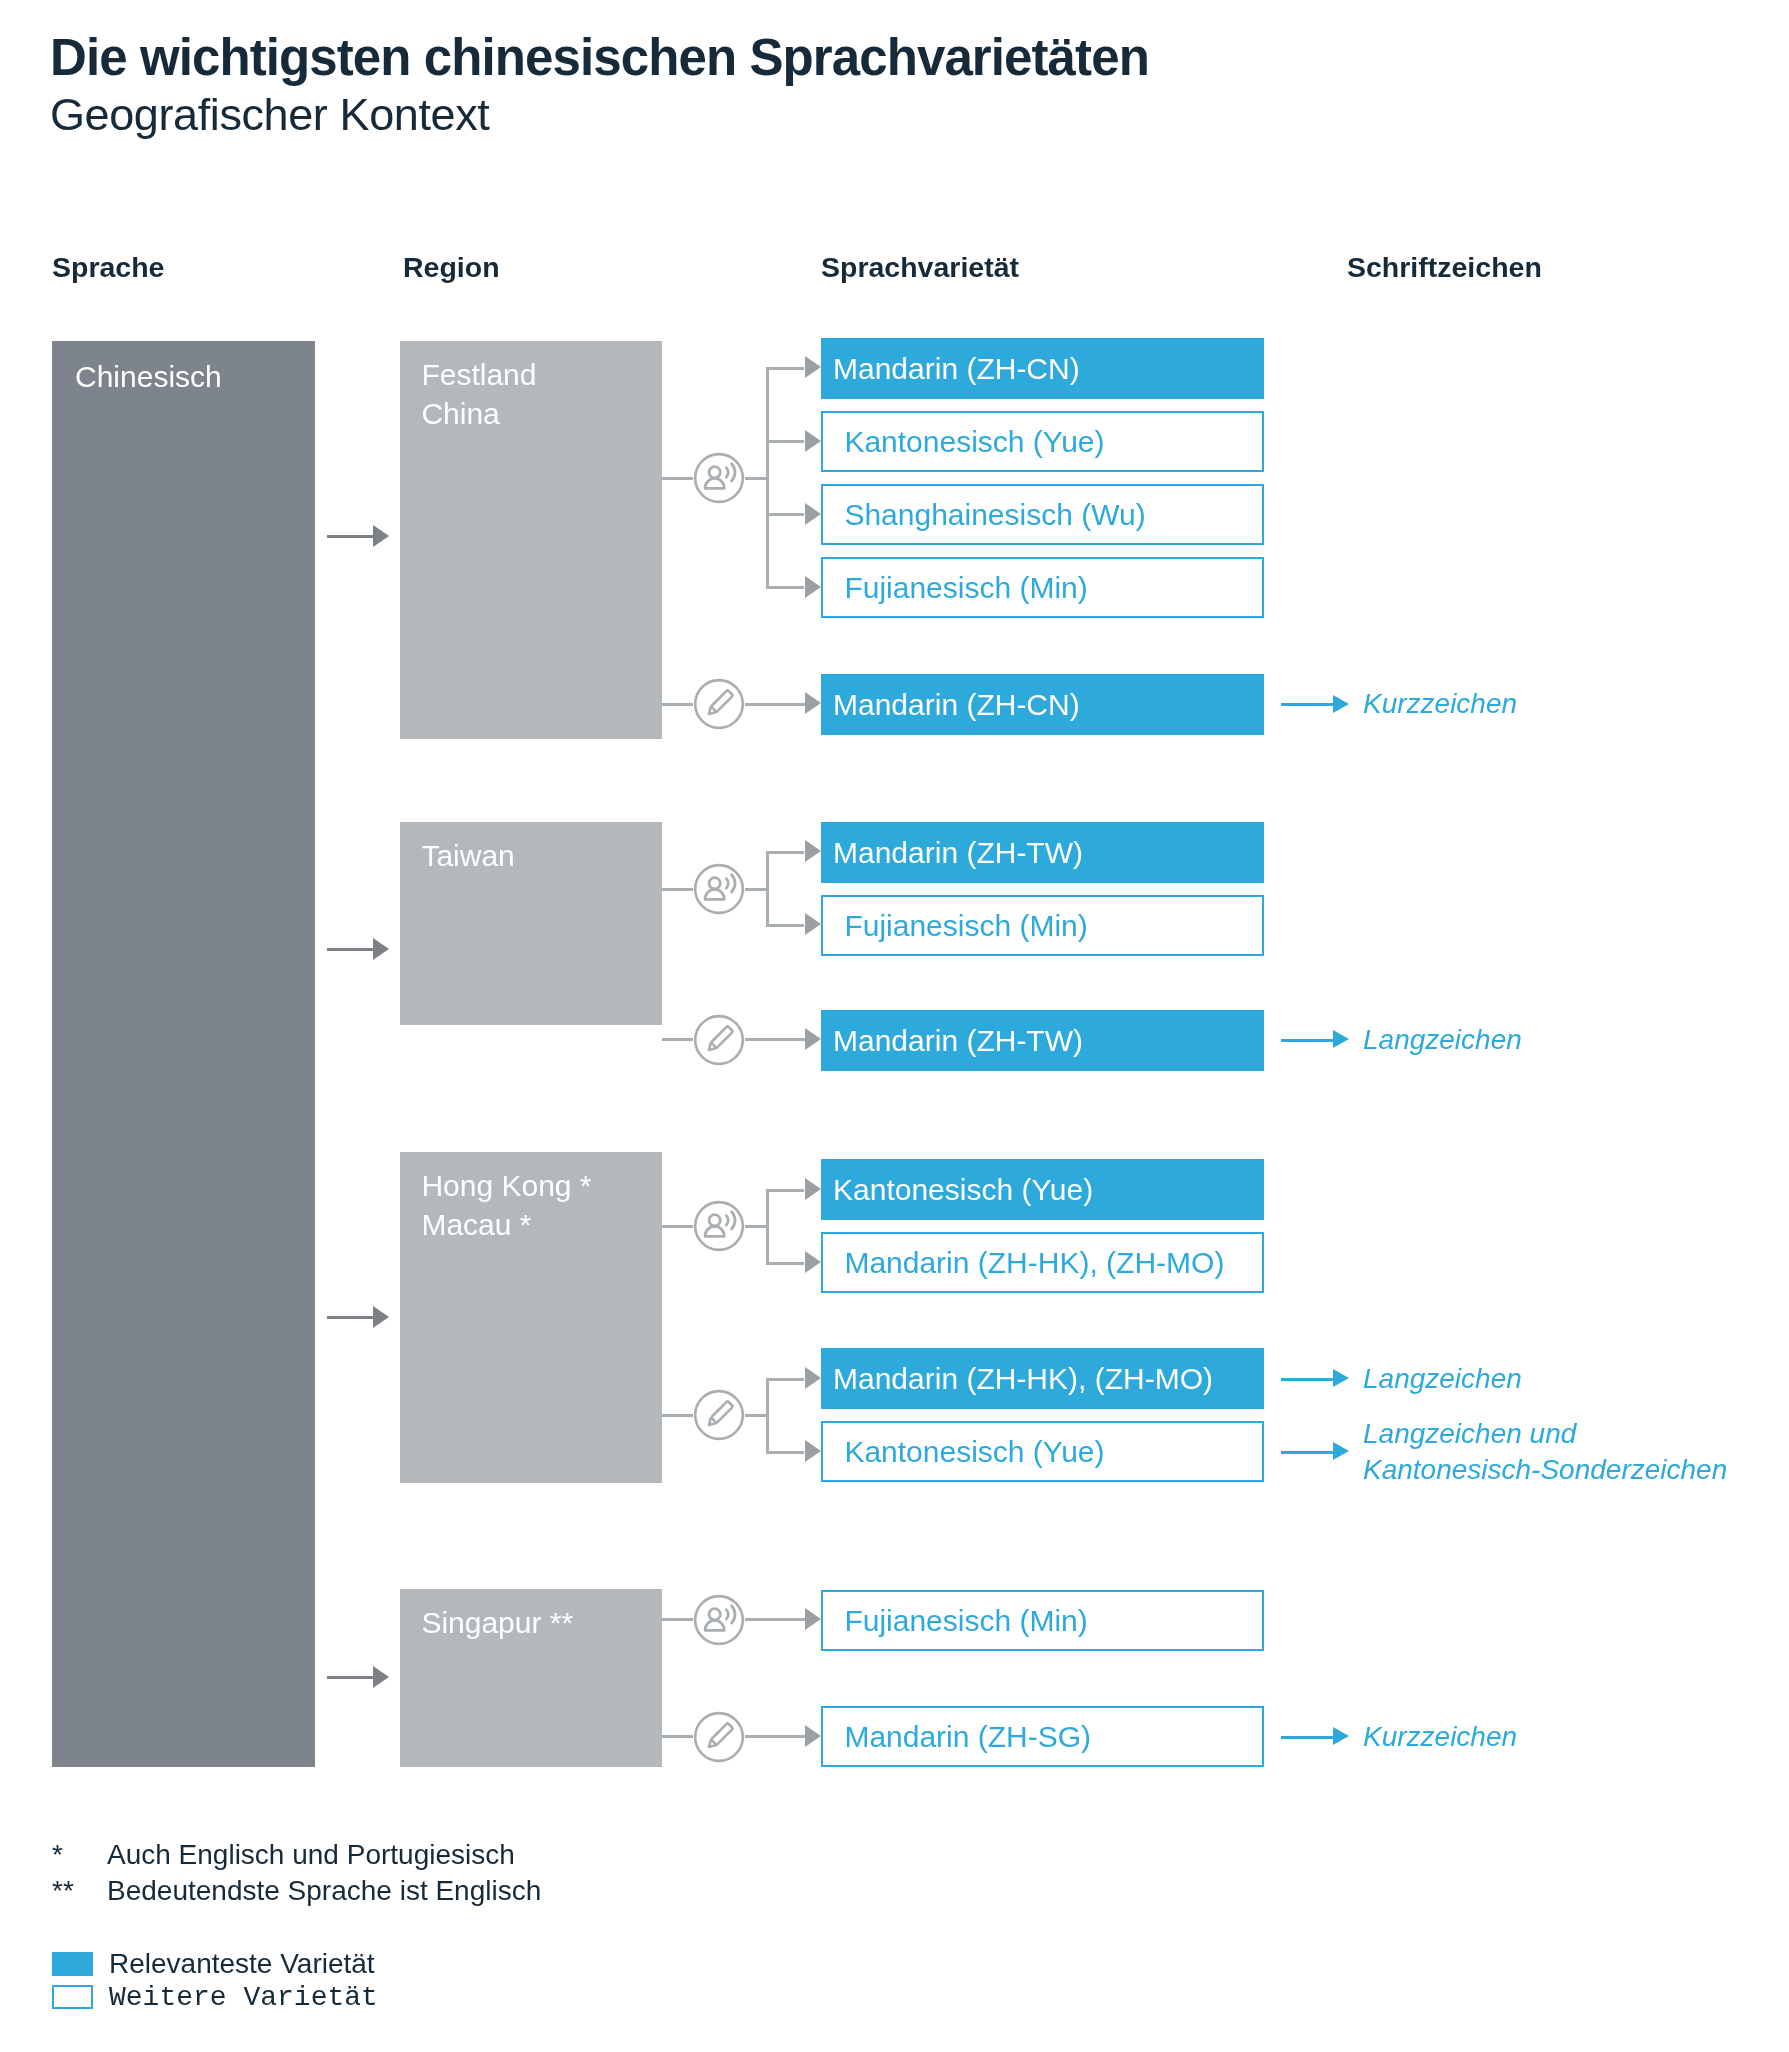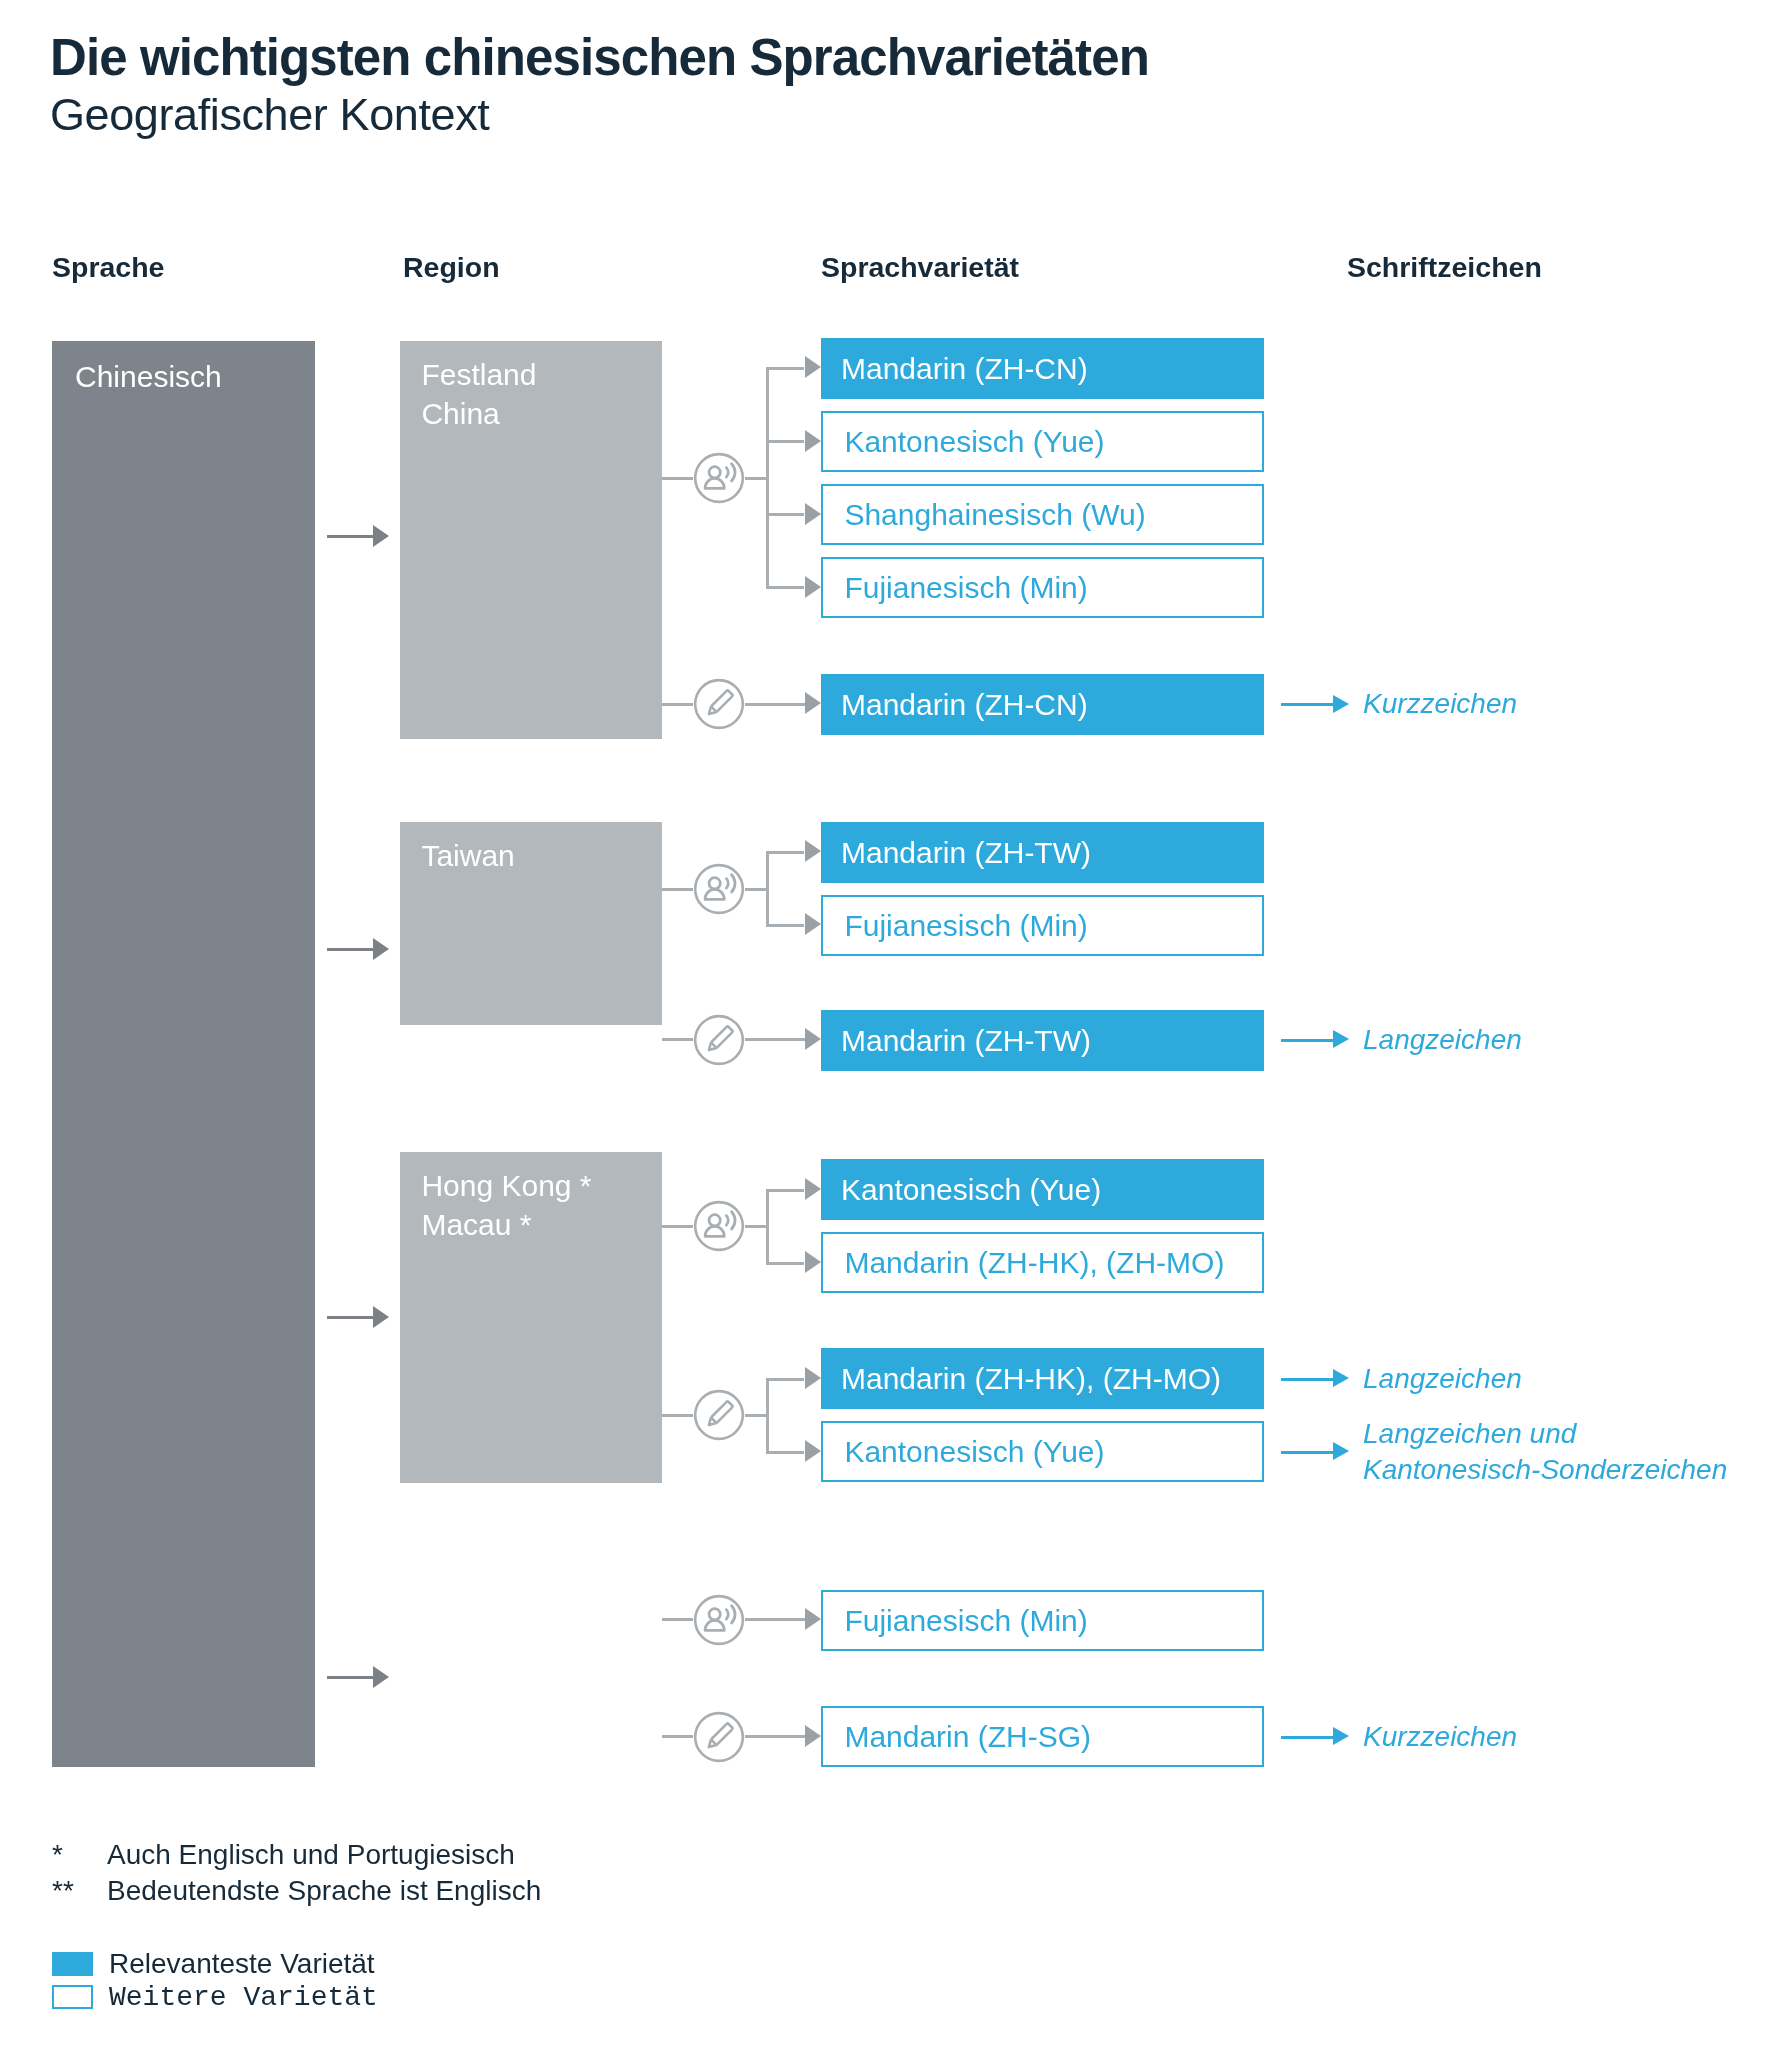--- a/index.html
+++ b/index.html
@@ -15,21 +15,21 @@
   .canvas{
     position:relative;width:1789px;height:2052px;background:#ffffff;overflow:hidden;
     font-family:"Liberation Sans", sans-serif;color:var(--navy);
   }
   .page-title{position:absolute;left:50px;top:30px;margin:0;font-size:51px;line-height:55px;font-weight:700;letter-spacing:-0.9px;color:var(--navy);}
   .page-subtitle{position:absolute;left:50px;top:89px;margin:0;font-size:45px;line-height:52px;font-weight:400;letter-spacing:-0.4px;color:var(--navy);}
   .col-header{position:absolute;top:251px;font-size:28.5px;font-weight:700;color:var(--navy);}
   .root-box{position:absolute;left:52px;top:341px;width:263px;height:1426px;background:var(--gray-dark);box-sizing:border-box;padding:16px 23px;}
   .region-box{position:absolute;left:400px;width:262px;background:var(--gray-light);box-sizing:border-box;padding:14.3px 21.4px;}
   .gray-label{color:#ffffff;font-size:30px;line-height:39px;white-space:pre-line;text-align:right;}
-  .variety{position:absolute;left:821px;width:443px;height:61px;box-sizing:border-box;display:flex;align-items:center;padding-left:20px;font-size:30px;}
+  .variety{position:absolute;left:821px;width:443px;height:61px;box-sizing:border-box;display:flex;align-items:center;padding-left:12px;font-size:30px;}
   .variety.primary{background:var(--blue);color:#ffffff;}
   .variety.secondary{background:#ffffff;border:2.7px solid var(--blue);color:var(--blue);padding-left:21.4px;}
   .hline{position:absolute;height:2.7px;background:var(--line);}
   .vline{position:absolute;width:2.7px;background:var(--line);}
   .hline.dark{background:var(--dark-arrow);}
   .head{position:absolute;width:0;height:0;border-top:11.6px solid transparent;border-bottom:11.6px solid transparent;border-left:16px solid var(--head);}
   .head.dark{border-left-color:var(--dark-arrow);}
   .hline.blue{background:var(--blue);}
   .head.blue{border-left-color:var(--blue);border-top-width:9.8px;border-bottom-width:9.8px;}
   .icon{position:absolute;left:693px;width:52px;height:52px;}
@@ -218,20 +218,23 @@
   <div class="variety secondary" style="top:1421px;">
       <span>Kantonesisch (Yue)</span>
     </div>
   <div class="hline blue" style="left:1281px;top:1451px;width:52px;"></div>
   <div class="head blue" style="left:1333px;top:1442px;"></div>
   <div class="script-label" style="top:1416px;">Langzeichen und
 Kantonesisch-Sonderzeichen</div>
 
   <div class="hline dark" style="left:327px;top:1676px;width:46px;"></div>
   <div class="head dark" style="left:373px;top:1666px;"></div>
+  <div class="region-box" style="top:1589px;height:178px;">
+    <span class="gray-label">Singapur **</span>
+  </div>
 
   <div class="hline" style="left:662px;top:1618px;width:31px;"></div>
   <svg class="icon" style="top:1594px;" viewBox="0 0 60 60">
     <circle cx="30" cy="30" r="27.5" fill="none" stroke="#a9aeb2" stroke-width="3"></circle>
     <circle cx="25" cy="23.5" r="6.5" fill="none" stroke="#a9aeb2" stroke-width="3.2"></circle>
     <path d="M14 42 v-0.5 a11 11 0 0 1 22 0 V42 z" fill="none" stroke="#a9aeb2" stroke-width="3.2" stroke-linejoin="round"></path>
     <path d="M38.5 18 a8 8 0 0 1 0 11" fill="none" stroke="#a9aeb2" stroke-width="3.2" stroke-linecap="round"></path>
     <path d="M44.5 13.5 a14.5 14.5 0 0 1 0 20" fill="none" stroke="#a9aeb2" stroke-width="3.2" stroke-linecap="round"></path>
   </svg>
   <div class="hline" style="left:745px;top:1618px;width:60px;"></div>

